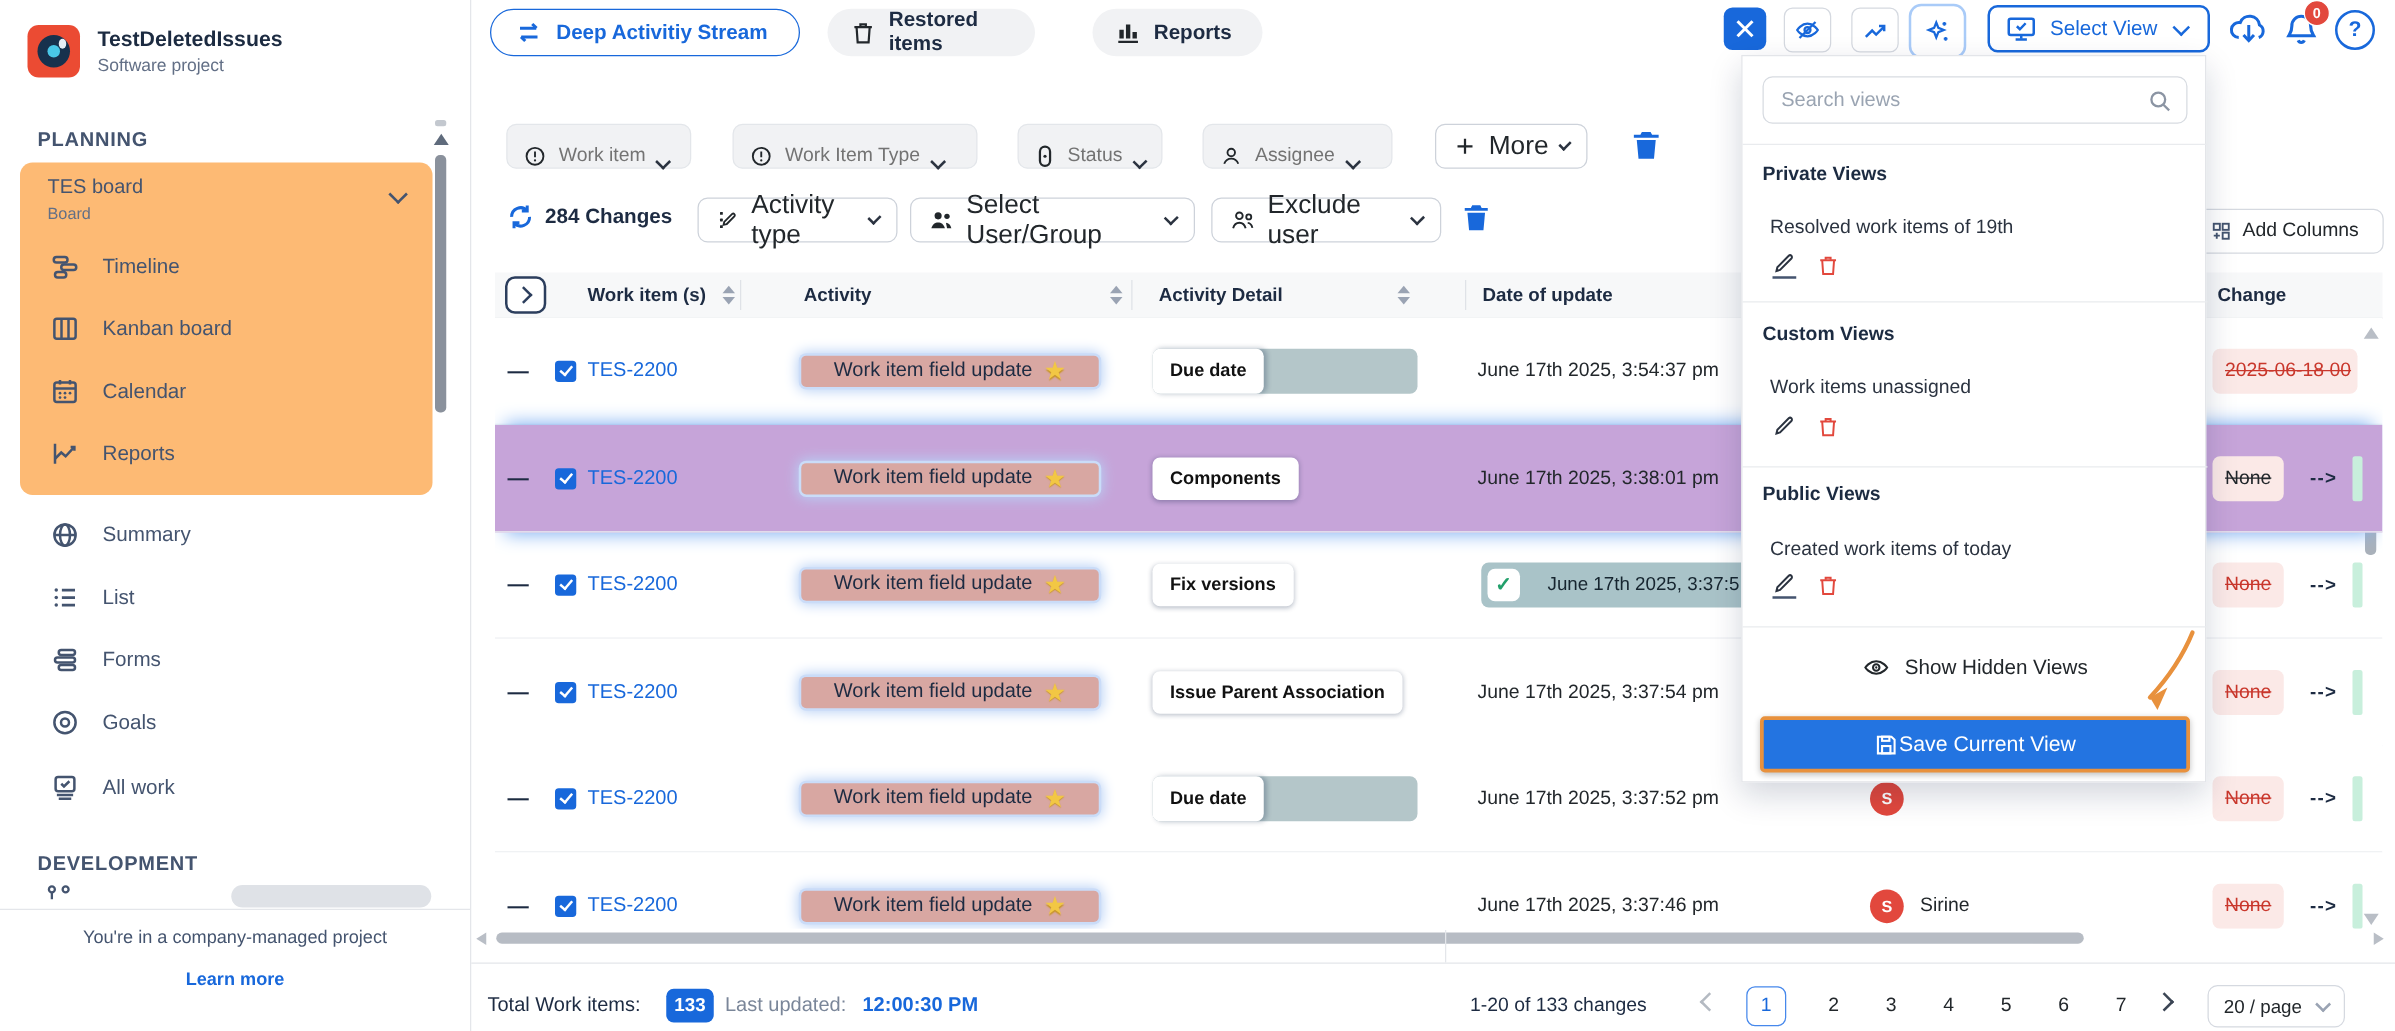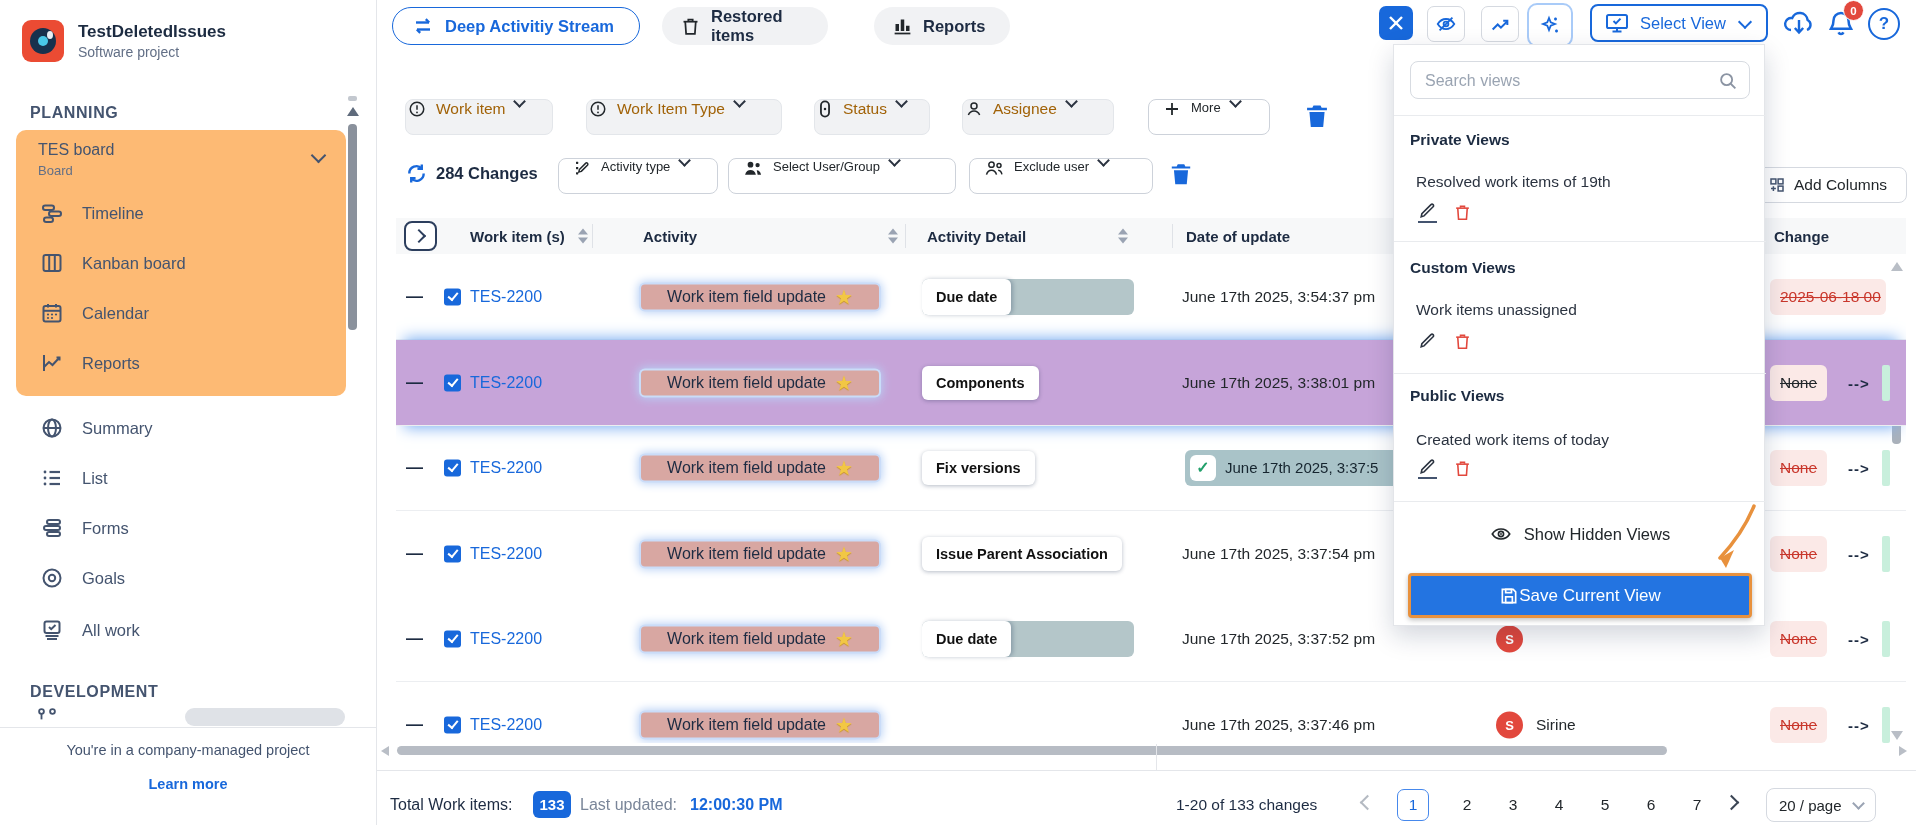--- a/index.html
+++ b/index.html
@@ -39,23 +39,23 @@
   .ibtn{position:absolute;top:6px;width:36px;height:34px;border:1px solid #d5d9e0;border-radius:7px;background:#fff;display:flex;align-items:center;justify-content:center;cursor:pointer}
   .xbtn{position:absolute;left:1379px;top:6px;width:34px;height:34px;border-radius:7px;background:#1868DB;display:flex;align-items:center;justify-content:center;cursor:pointer}
   .sparkbtn{position:absolute;left:1527px;top:3px;width:42px;height:40px;border:2.5px solid #A9CBF8;border-radius:10px;background:#fff;display:flex;align-items:center;justify-content:center;cursor:pointer}
   .selview{position:absolute;left:1590px;top:4px;width:178px;height:38px;border:2px solid #1868DB;border-radius:8px;background:#fff;color:#1868DB;display:flex;align-items:center;gap:10px;padding:0 12px;box-sizing:border-box;font-size:16.5px;cursor:pointer}
   .selview .chev{width:8px;height:8px;margin-left:4px;margin-top:-3px}
   .plainic{position:absolute;cursor:pointer}
   .badge0{position:absolute;left:1843px;top:0px;width:19px;height:19px;border-radius:50%;background:#E2483D;color:#fff;font-size:11.5px;font-weight:bold;display:flex;align-items:center;justify-content:center;border:1.5px solid #fff}
   .help{position:absolute;left:1868px;top:8px;width:28px;height:28px;border-radius:50%;border:2.2px solid #1868DB;color:#1868DB;font-weight:bold;font-size:17px;display:flex;align-items:center;justify-content:center;cursor:pointer}
 
   
-  .fpill{position:absolute;top:99px;height:36px;background:#F1F2F4;border:1px solid #e3e6ea;border-radius:8px;display:flex;align-items:flex-start;gap:10px;padding:0 2px;box-sizing:border-box;font-size:15.5px;color:#a16207;cursor:pointer}
+  .fpill{position:absolute;top:99px;height:36px;background:#F1F2F4;border:1px solid #e3e6ea;border-radius:8px;display:flex;align-items:flex-end;gap:10px;padding:0 13px;box-sizing:border-box;font-size:15.5px;color:#737373;cursor:pointer}
   .fpill .chev,.wpill .chev{width:7px;height:7px;margin-top:-3px;color:#2b3340}
-  .wpill{position:absolute;height:36px;background:#fff;border:1px solid #cdd2da;border-radius:8px;display:flex;gap:10px;padding:0 14px;box-sizing:border-box;font-size:13px;color:#22272b;cursor:pointer}
+  .wpill{position:absolute;height:36px;background:#fff;border:1px solid #cdd2da;border-radius:8px;display:flex;align-items:center;gap:10px;padding:0 14px;box-sizing:border-box;font-size:21px;color:#22272b;cursor:pointer}
   .changes{position:absolute;left:405px;top:162px;display:flex;align-items:center;gap:8px;font-size:16.5px;font-weight:bold;color:#1d2b42}
   .trash-btn{position:absolute;cursor:pointer}
   .addcols{position:absolute;left:1757px;top:167px;width:150px;height:36px;background:#fff;border:1px solid #d5d9e0;border-radius:8px;display:flex;align-items:center;gap:8px;padding:0 10px;box-sizing:border-box;font-size:15.5px;color:#22272b;cursor:pointer}
 
   
   .thead{position:absolute;left:396px;top:218px;width:1510px;height:36px;background:#F7F8F9;border-bottom:1px solid #e6e8ec}
   .th{position:absolute;top:50%;transform:translateY(-50%);font-size:15px;font-weight:bold;color:#1d2b42;white-space:nowrap}
   .expandbtn{position:absolute;left:8px;top:3px;width:33px;height:30px;border:2px solid #2c3e5d;border-radius:8px;box-sizing:border-box;display:flex;align-items:center;justify-content:center;cursor:pointer;background:#fff}
   .expandbtn .chev{transform:rotate(-45deg);width:8px;height:8px;color:#2c3e5d;margin-left:-3px}
   .sorts{position:absolute;top:50%;transform:translateY(-50%);display:flex;flex-direction:column;gap:3px;cursor:pointer}
@@ -71,21 +71,21 @@
   .cb:after{content:"";position:absolute;left:5.5px;top:2.5px;width:4px;height:8px;border:solid #fff;border-width:0 2px 2px 0;transform:rotate(40deg)}
   .key{left:74px;font-size:16px;color:#1868DB;cursor:pointer;text-decoration:none}
   .chip-act{left:245px;width:238px;height:25px;background:#D8A7A2;border-radius:4px;display:flex;align-items:center;justify-content:center;gap:9px;font-size:16px;color:#1d2b42;box-shadow:0 0 0 2px #cadcf8,0 0 10px 3px #b7d0f5;cursor:pointer}
   .star{color:#F2C744;font-size:20px;text-shadow:0 1px 1px #c9962a}
   .chip-teal{left:526px;width:212px;height:36px;background:#B4C6C9;border-radius:6px;display:flex;align-items:center}
   .chip-teal .lbl{height:36px;background:#fff;border-radius:6px;display:flex;align-items:center;padding:0 14px;font-weight:bold;font-size:14.5px;color:#111;box-shadow:2px 0 4px rgba(9,30,66,.25);white-space:nowrap}
   .chip-plain{left:526px;height:34px;background:#fff;border-radius:6px;display:flex;align-items:center;padding:0 14px;font-weight:bold;font-size:14.5px;color:#111;box-shadow:0 1px 4px rgba(9,30,66,.3);white-space:nowrap}
   .date-txt{left:786px;font-size:15.5px;color:#22272b;white-space:nowrap}
   .datechip{left:789px;width:215px;height:36px;background:#A9C3C8;border-radius:6px;display:flex;align-items:center;overflow:hidden}
   .dc-check{width:26px;height:26px;background:#fff;border-radius:6px;margin-left:5px;flex:0 0 26px;display:flex;align-items:center;justify-content:center;color:#22A06B;font-weight:bold;font-size:16px}
-  .datechip .dtx{margin-left:9px;font-size:15px;color:#16252f;white-space:nowrap}
+  .datechip .dtx{margin-left:22px;font-size:15px;color:#16252f;white-space:nowrap}
   .avatar{left:1100px;width:27px;height:27px;border-radius:50%;background:#E2483D;color:#fff;font-size:13px;font-weight:bold;display:flex;align-items:center;justify-content:center}
   .aname{left:1140px;font-size:15.5px;color:#22272b}
   .chg-chip{left:1374px;height:36px;background:#FBE9E7;border-radius:6px;display:flex;align-items:center;justify-content:center;padding:0 10px;box-sizing:border-box;font-size:15.5px;white-space:nowrap}
   .chg-chip.wide{width:116px;justify-content:flex-start;overflow:hidden}
   .chg-old{text-decoration:line-through;color:#C9372C}
   .row.sel .chg-old{color:#22272b}
   .chg-arrow{left:1452px;font-size:15px;font-weight:bold;letter-spacing:1px;color:#1d2b42}
   .chg-sliver{left:1486px;width:8px;height:36px;background:#C8EFDC;border-radius:2px}
 
   

